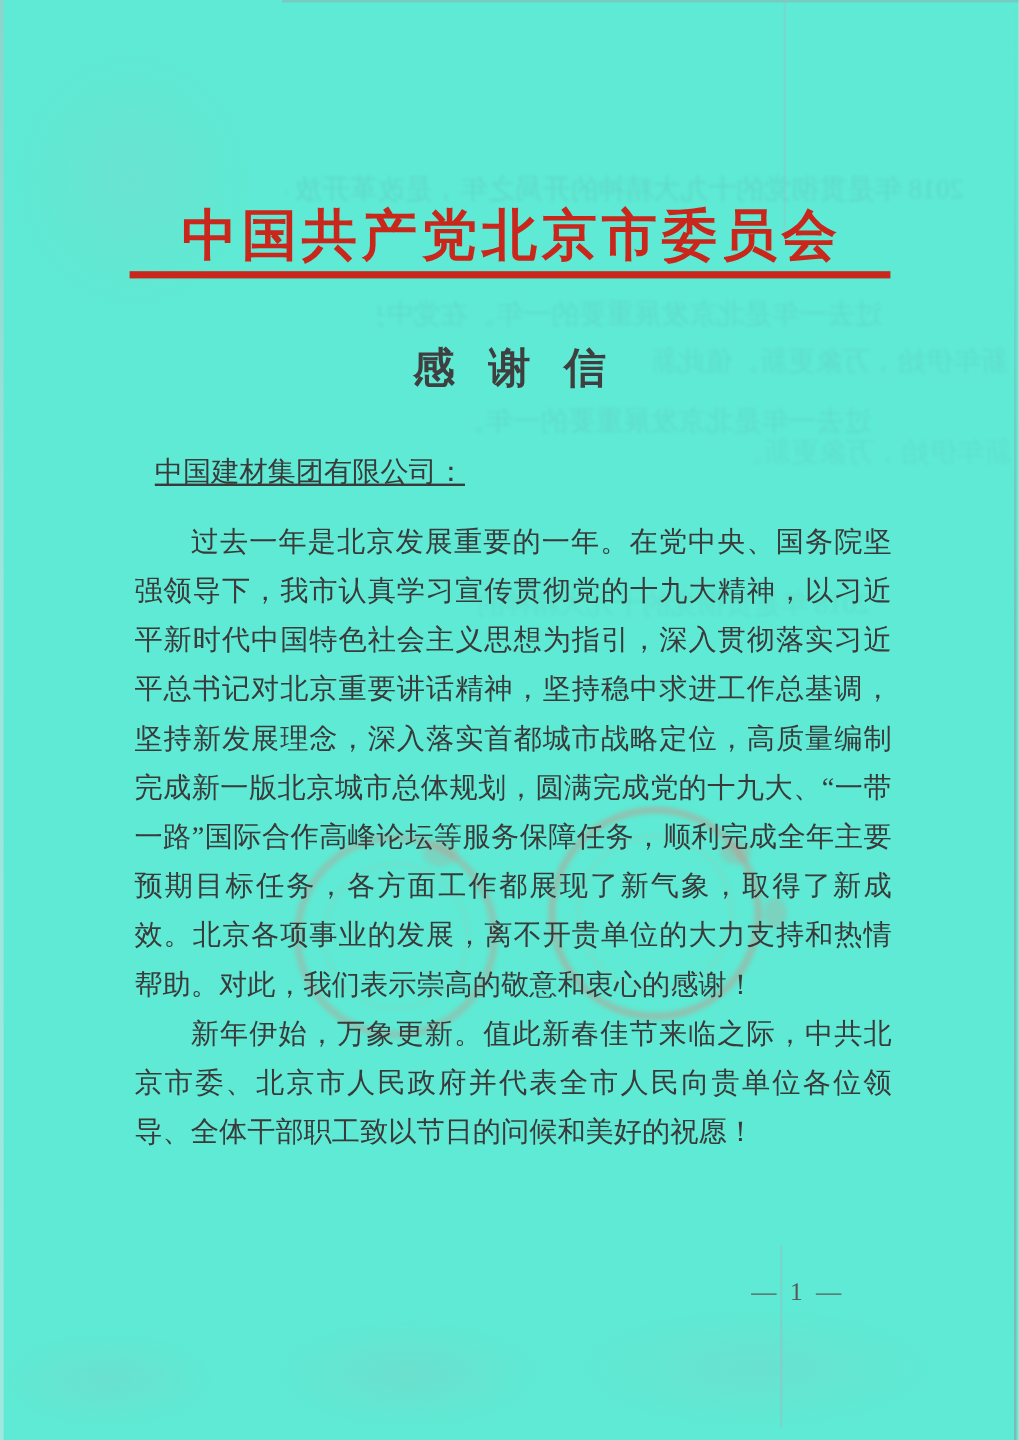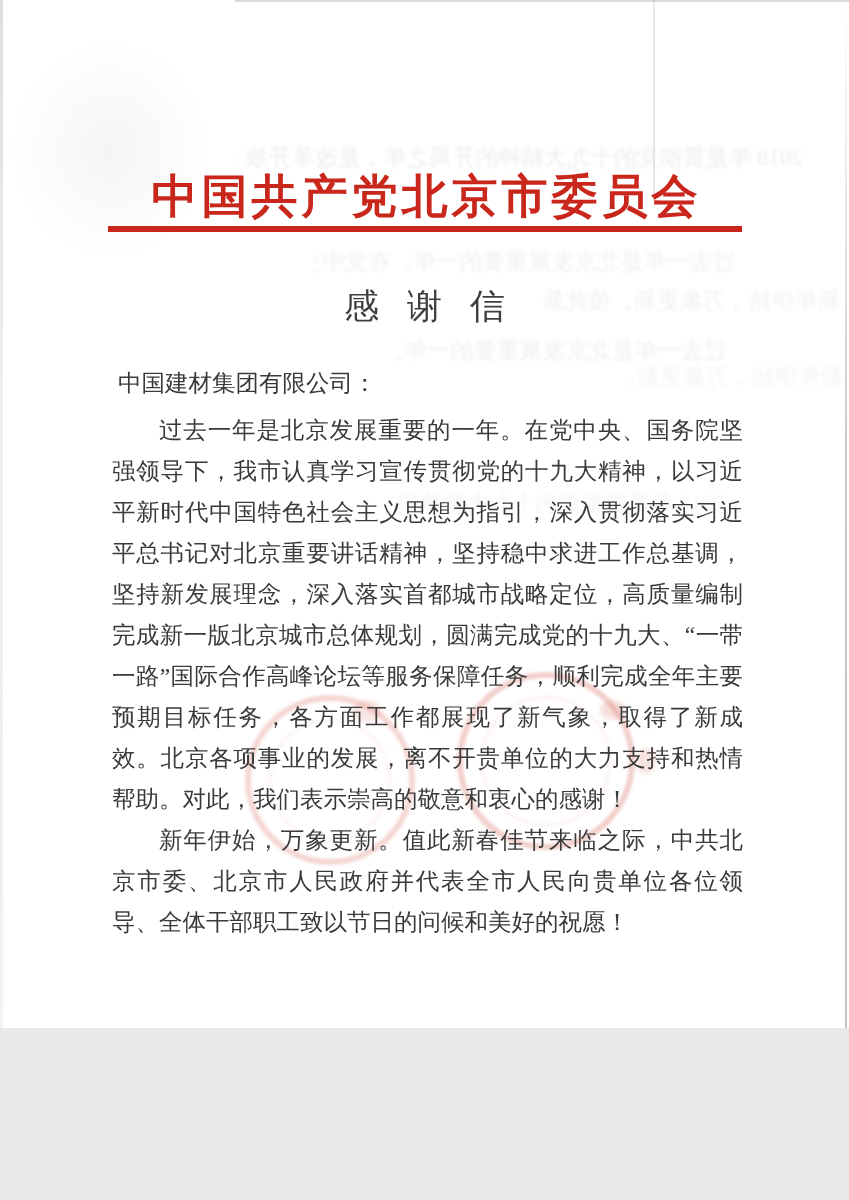--- a/index.html
+++ b/index.html
@@ -3,22 +3,22 @@
 <meta charset="utf-8">
 <style>
   :root{
     --red:#c9271c;
     --ink:#3a3a3a;
     --seal:#dd8277;
   }
   html,body{margin:0;padding:0;background:#e9e9e9;}
   .scan{
     position:relative;
-    width:849px;height:1028px;
-    background:#ffffff;
+    width:849px;height:1200px;
+    background:#5eead4;
     overflow:hidden;
     font-family:"Liberation Serif","DejaVu Serif",serif;
     margin:0 auto;
   }
   
   .edge-left{position:absolute;left:0;top:0;width:3px;height:100%;
     background:linear-gradient(180deg,#b9bec4 0%,#dcdfe2 40%,#e3e5e7 100%);opacity:.5;}
   .edge-right{position:absolute;left:845px;top:0;width:2px;height:100%;
     background:linear-gradient(180deg,rgba(180,184,188,0) 0%,rgba(150,154,158,.55) 45%,rgba(150,154,158,.6) 100%);}
   .edge-top{position:absolute;top:0;left:235px;width:614px;height:2px;background:#9aa0a8;opacity:.4;}
@@ -63,29 +63,29 @@
     text-align:center;font-size:46px;font-weight:bold;color:var(--red);
     letter-spacing:4px;padding-left:4px;
   }
   .letterhead-rule{
     position:absolute;top:226px;left:108px;width:634px;height:6px;
     background:var(--red);
   }
   
   .doc-title{
     position:absolute;top:283px;left:0;width:100%;box-sizing:border-box;
-    text-align:center;font-size:35px;color:#3f3f3f;font-weight:400;
+    text-align:center;font-size:35px;color:#3f3f3f;font-weight:700;
     letter-spacing:28px;padding-left:28px;
   }
   .letter-body{
     position:absolute;left:112px;top:357px;width:631px;
     font-size:23.5px;line-height:41px;color:var(--ink);
     text-align:justify;
   }
-  .salutation{margin:6px;}
+  .salutation{margin:17px;text-decoration:underline;}
   .para{margin:0;text-indent:2em;}
   .page-number{
     position:absolute;left:626px;top:1064px;
     font-size:21px;color:#5a5a5a;letter-spacing:3px;white-space:nowrap;
   }
 </style>
 </head>
 <body>
 
 <div class="scan">

